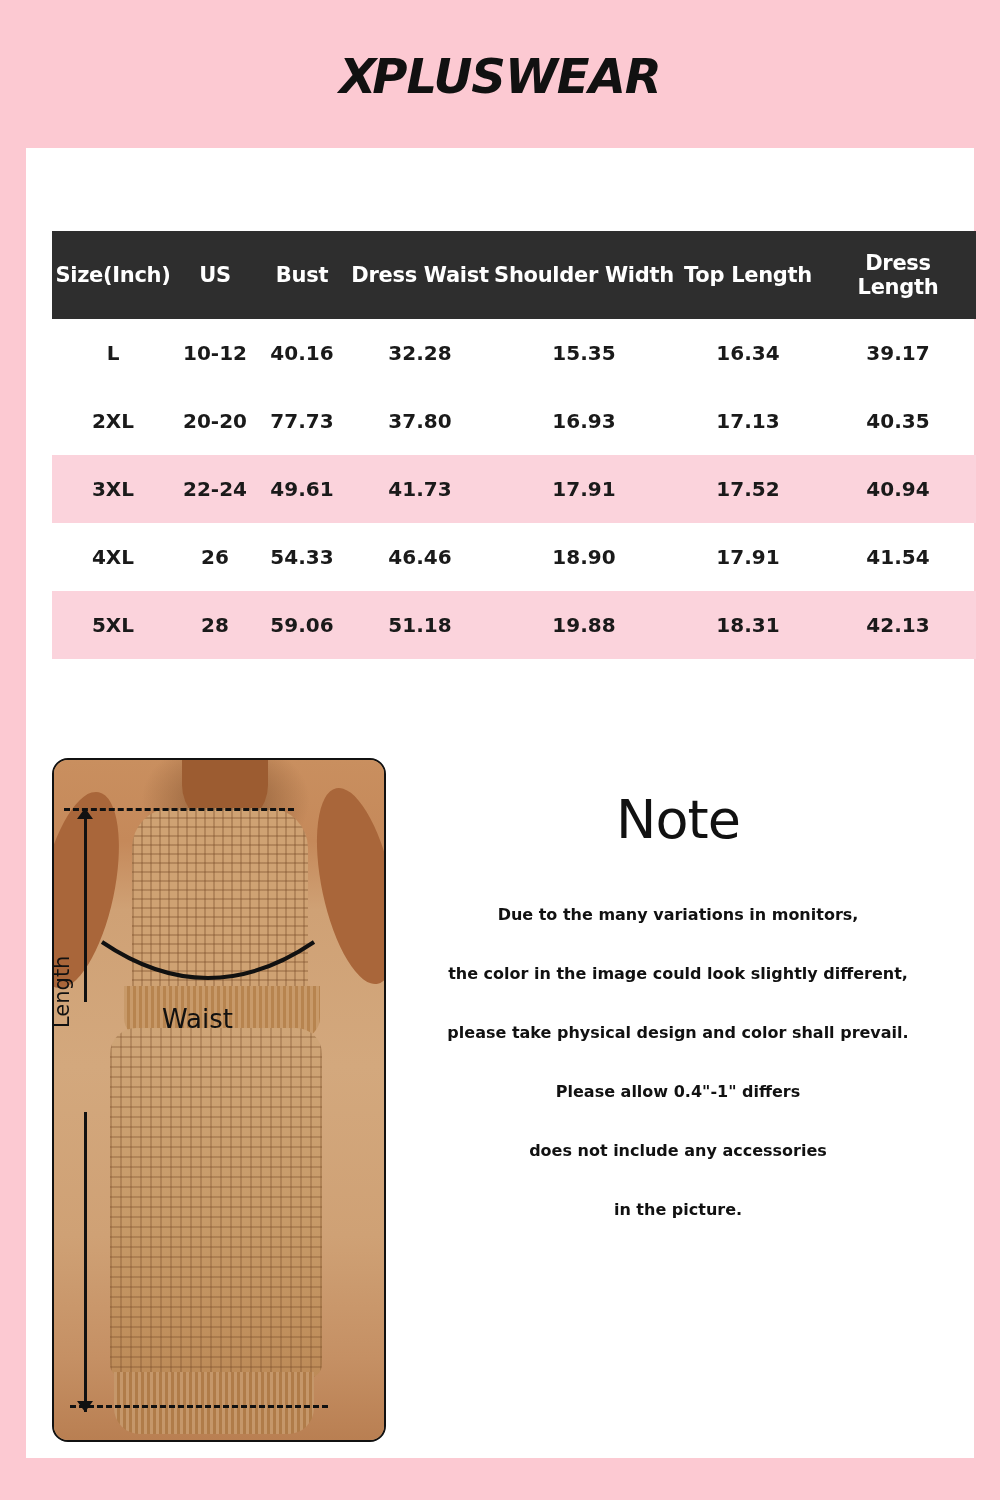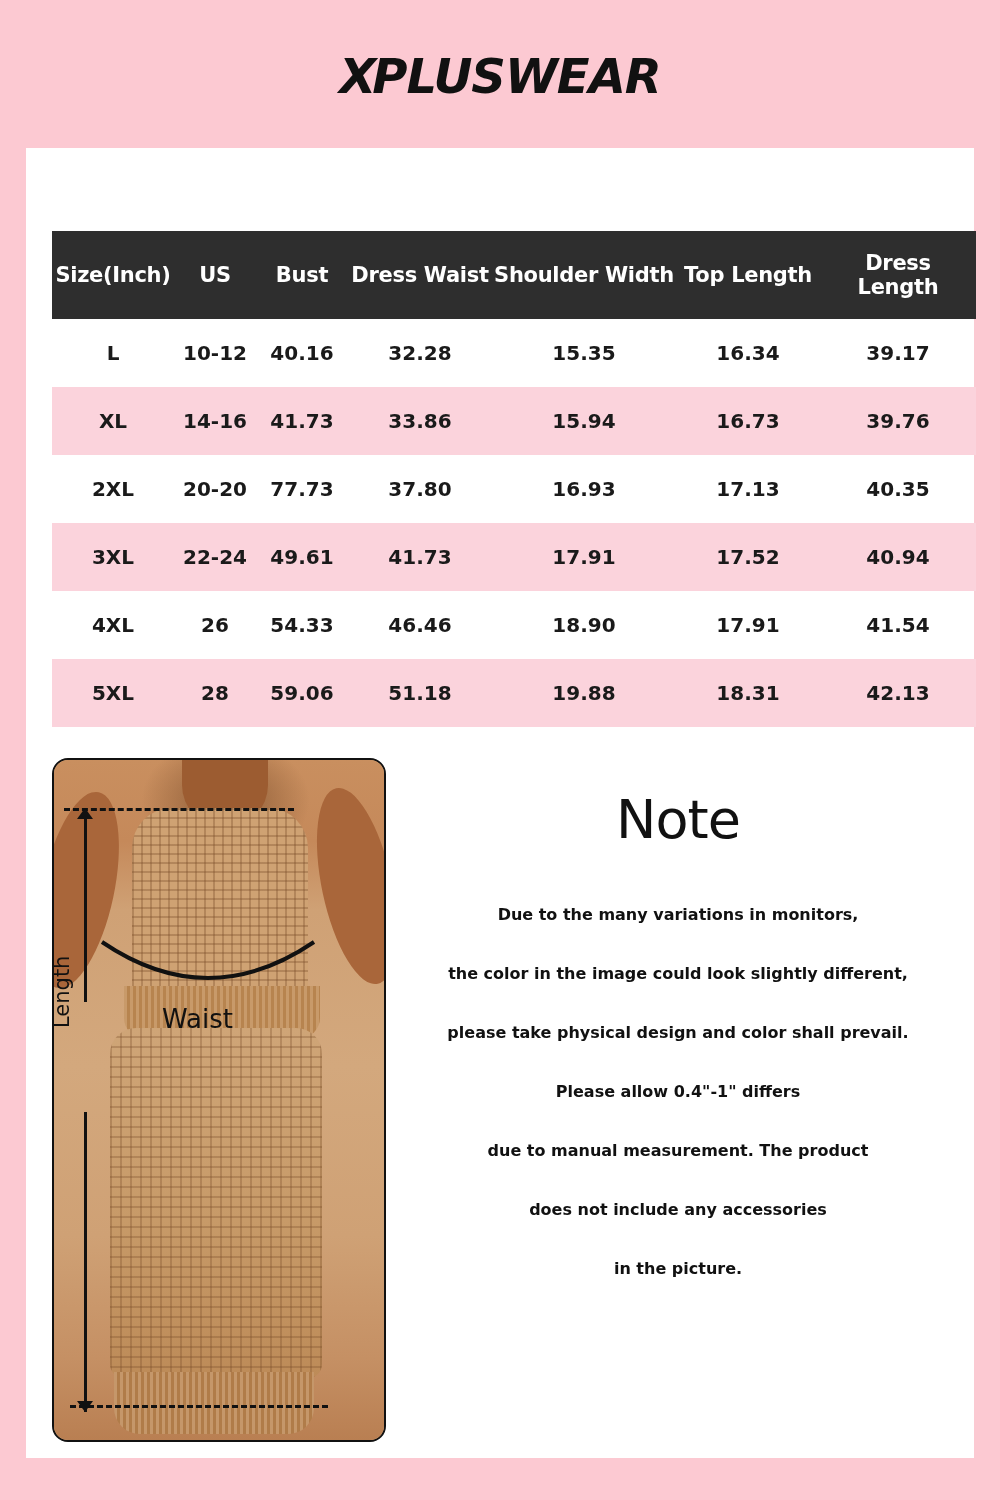--- a/index.html
+++ b/index.html
@@ -260,29 +260,20 @@
         </thead>
         <tbody>
           <tr>
             <td>L</td>
             <td>10-12</td>
             <td>40.16</td>
             <td>32.28</td>
             <td>15.35</td>
             <td>16.34</td>
             <td>39.17</td>
-          </tr>
-          <tr class="alt">
-            <td>XL</td>
-            <td>14-16</td>
-            <td>41.73</td>
-            <td>33.86</td>
-            <td>15.94</td>
-            <td>16.73</td>
-            <td>39.76</td>
           </tr>
           <tr>
             <td>2XL</td>
             <td>20-20</td>
             <td>77.73</td>
             <td>37.80</td>
             <td>16.93</td>
             <td>17.13</td>
             <td>40.35</td>
           </tr>
@@ -341,19 +332,18 @@
         <div class="waist-label">Waist</div>
       </div>
     </div>
 
     <div class="note-block">
       <div class="note-title">Note</div>
       <div class="note-line">Due to the many variations in monitors,</div>
       <div class="note-line">the color in the image could look slightly different,</div>
       <div class="note-line">please take physical design and color shall prevail.</div>
       <div class="note-line">Please allow 0.4"-1" differs</div>
-      <div class="note-line">due to manual measurement. The product</div>
       <div class="note-line">does not include any accessories</div>
       <div class="note-line">in the picture.</div>
     </div>
 
   </div>
 </div>
 
 </body></html>

